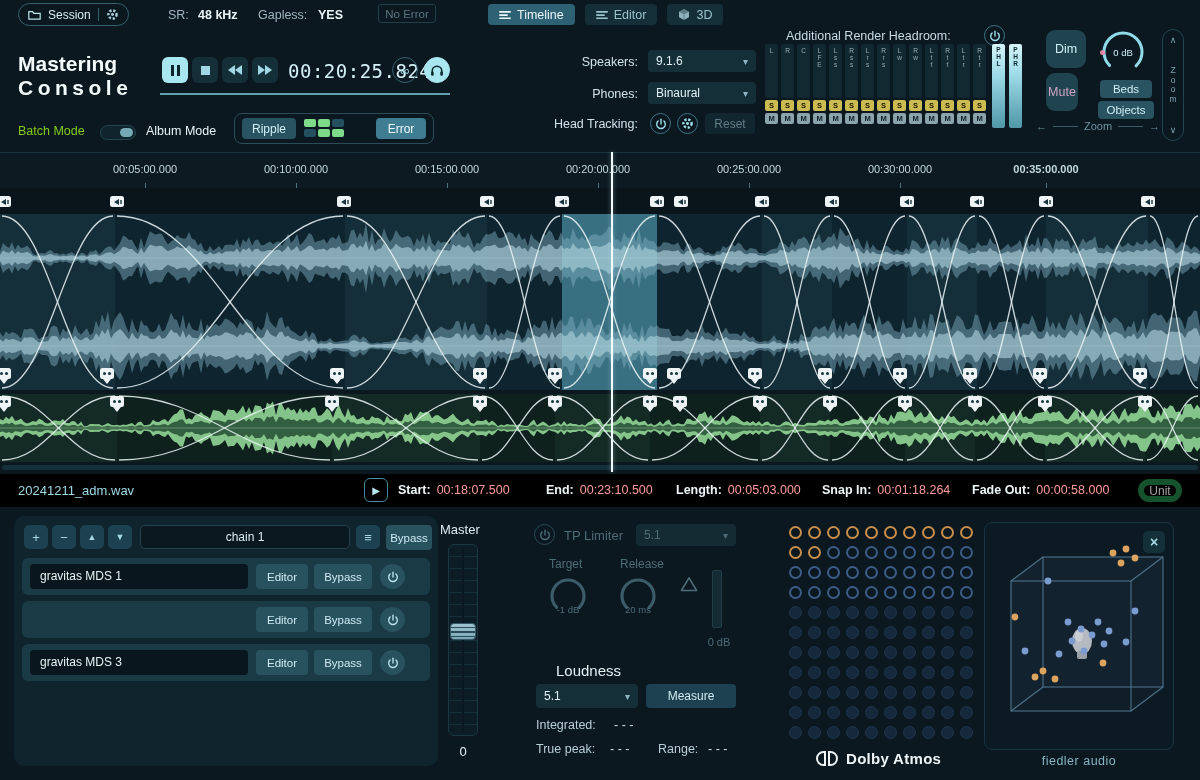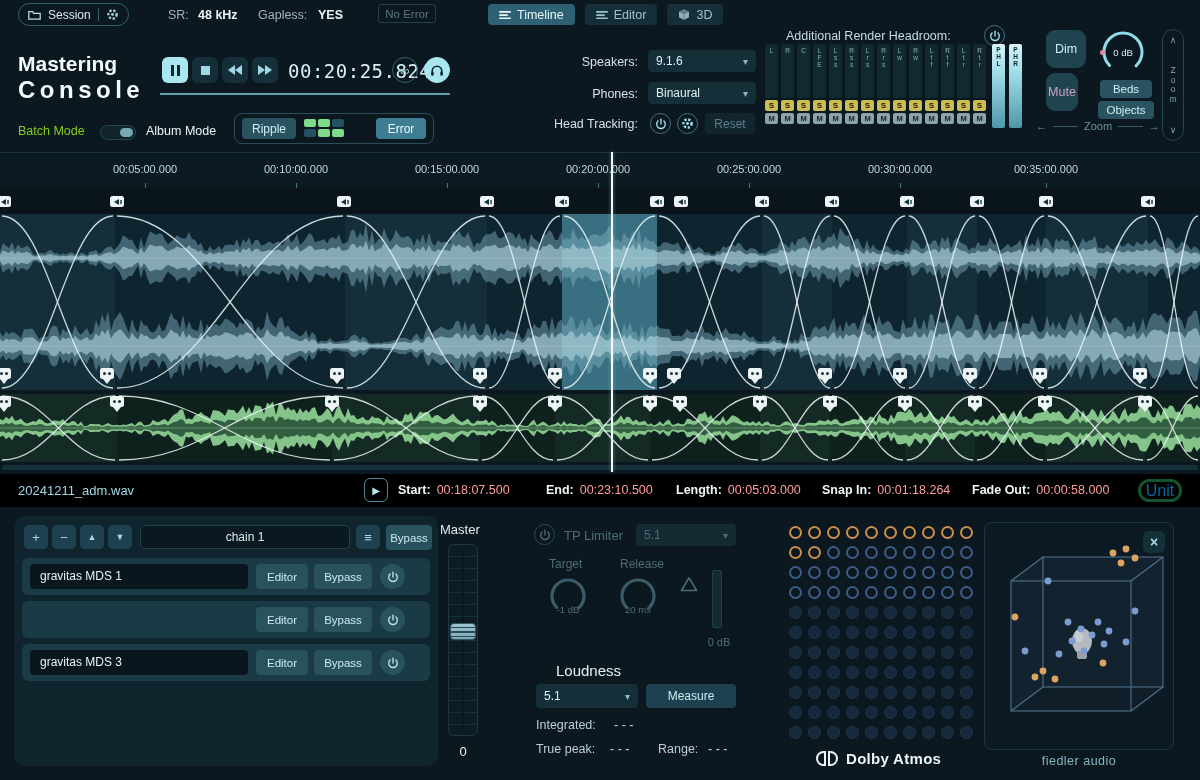--- a/index.html
+++ b/index.html
@@ -61,21 +61,21 @@
 .marker.speaker::before{content:'';position:absolute;left:3.5px;top:2.5px;border-top:3px solid transparent;border-bottom:3px solid transparent;border-right:5.5px solid #17343e}
 .marker.speaker::after{content:'';position:absolute;right:2.5px;top:3.5px;width:2px;height:4px;background:#17343e;opacity:.7}
 .marker.pin::before{content:'';position:absolute;left:3px;top:3.5px;width:3px;height:3px;border-radius:50%;background:#17343e;box-shadow:5px 0 0 #17343e}
 .marker.pin::after{content:'';position:absolute;left:3px;top:11px;border-left:4px solid transparent;border-right:4px solid transparent;border-top:5px solid #eef4f6}
 #playhead{position:absolute;top:152px;width:2px;height:320px;background:#f2fafc;z-index:7;box-shadow:0 0 4px rgba(200,240,250,.45)}
 .scrollbar{position:absolute;left:2px;top:465px;width:1196px;height:5px;border-radius:3px;background:#14303b;cursor:pointer}
 #infobar{position:absolute;left:0;top:474px;width:1200px;height:33px;background:#000}
 .cfield{position:absolute;top:9px;display:flex;gap:6px;align-items:center;font-size:12.5px;cursor:text}
 .cfield b{color:#edf5f7}
 .cfield span{color:#ff9c9c}
-.unitbtn{position:absolute;border:3px solid #14532d;border-radius:12px;color:#0369a1;font-size:16px;display:flex;align-items:center;justify-content:center;cursor:pointer}
+.unitbtn{position:absolute;border:6px solid #14532d;border-radius:12px;color:#a3a3a3;font-size:12px;display:flex;align-items:center;justify-content:center;cursor:pointer}
 #chain-panel{position:absolute;left:14px;top:516px;width:424px;height:250px;background:#0f242c;border-radius:10px}
 .sq-btn{position:absolute;width:24px;height:24px;background:#1d4150;border-radius:5px;color:#a9d9e4;display:flex;align-items:center;justify-content:center;font-size:13px;cursor:pointer}
 .row-btn{position:absolute;height:25px;background:#29525f;border-radius:4px;color:#cdeaf1;display:flex;align-items:center;justify-content:center;font-size:11.5px;cursor:pointer}
 .plugrow{position:absolute;left:8px;width:408px;height:37px;background:#1a3a46;border-radius:6px}
 .plugname{position:absolute;left:8px;top:6px;width:218px;height:25px;background:#0a161d;border-radius:4px;color:#e8f3f6;font-size:12px;line-height:25px;padding-left:10px;cursor:pointer}
 .pwr-sm{position:absolute;left:358px;top:6px;width:25px;height:25px;border-radius:50%;background:#29525f;color:#b9e2ec;display:flex;align-items:center;justify-content:center;cursor:pointer}
 #fader-track{position:absolute;left:448px;top:544px;width:30px;height:192px;background:#0c1d25;border:1px solid #1b3741;border-radius:6px;background-image:repeating-linear-gradient(180deg,transparent 0 11px,#15303a 11px 12px)}
 #fader-track::before{content:'';position:absolute;left:50%;margin-left:-1px;top:4px;bottom:4px;width:2px;background:#091821}
 #fader-handle{position:absolute;left:451px;top:624px;width:24px;height:15px;border-radius:3px;background:linear-gradient(180deg,#9cc4d1,#7da8b6);background-image:repeating-linear-gradient(180deg,transparent 0 3px,#2a4a56 3px 4.5px),linear-gradient(180deg,#9cc4d1,#7da8b6);box-shadow:0 0 0 1px #355966;cursor:grab;z-index:2}
 .valbox{position:absolute;background:#0a1920;border-radius:4px;color:#eaf4f7;display:flex;align-items:center;justify-content:center;font-size:13px}
@@ -92,21 +92,21 @@
 .closebtn{position:absolute;right:8px;top:8px;width:22px;height:22px;border-radius:5px;background:#143039;color:#a8dce8;font-size:14px;font-weight:bold;display:flex;align-items:center;justify-content:center;cursor:pointer;z-index:3}
 .dolby{position:absolute;display:flex;align-items:center;gap:2px}
 .dolby .d1{width:10px;height:15px;border:2.2px solid #eef4f6;border-radius:8px 0 0 8px}
 .dolby .d2{width:10px;height:15px;border:2.2px solid #eef4f6;border-radius:0 8px 8px 0}
 .dolby b{margin-left:6px;font-size:15px;font-weight:600;color:#eef4f6;letter-spacing:.3px}
 .fcol{display:flex;flex-direction:column;gap:2px}
 .fcrow{display:flex;gap:2px}
 .fc{width:12px;height:8px;border-radius:2px;background:#255062}
 .fc.on{background:#7ddb8a}
 .logo1{font-size:21px;font-weight:bold;color:#f4fbfc}
-.logo2{font-size:24px;font-weight:bold;color:#f4fbfc;letter-spacing:4.5px}
+.logo2{font-size:21px;font-weight:bold;color:#f4fbfc;letter-spacing:4.5px}
 .underline{position:absolute;height:2px;background:#6fb8c9;opacity:.85}
 </style>
 </head>
 <body>
 
 <div class="app">
 
   <div class="pill abs" style="left:18px;top:3px">
     <span class="ic" style="color:#bfe2ea">
         <svg width="13" height="10" viewBox="0 0 13 10">
@@ -421,21 +421,21 @@
       <span class="rlabel" style="left: 296px;">00:10:00.000</span>
       <span class="rtick" style="left: 296px;"></span>
       <span class="rlabel" style="left: 447px;">00:15:00.000</span>
       <span class="rtick" style="left: 447px;"></span>
       <span class="rlabel" style="left: 598px;">00:20:00.000</span>
       <span class="rtick" style="left: 598px;"></span>
       <span class="rlabel" style="left: 749px;">00:25:00.000</span>
       <span class="rtick" style="left: 749px;"></span>
       <span class="rlabel" style="left: 900px;">00:30:00.000</span>
       <span class="rtick" style="left: 900px;"></span>
-      <span class="rlabel" style="left: 1046px;">00:35:00.000</span>
+      <span class="rlabel" style="left: 1046px; font-weight: bold;">00:35:00.000</span>
       <span class="rtick" style="left: 1046px;"></span>
     </div>
   <div id="marker-band"></div>
   <svg id="wave-main" width="1200" height="176" viewBox="0 0 1200 176">
       <rect x="0" y="0" width="115" height="176" fill="#152f3a"></rect>
       <rect x="115" y="0" width="230" height="176" fill="#0e2530"></rect>
       <rect x="345" y="0" width="142" height="176" fill="#152f3a"></rect>
       <rect x="487" y="0" width="75" height="176" fill="#0e2530"></rect>
       <rect x="562" y="0" width="95" height="176" fill="#2b5f71"></rect>
       <rect x="657" y="0" width="105" height="176" fill="#0e2530"></rect>

